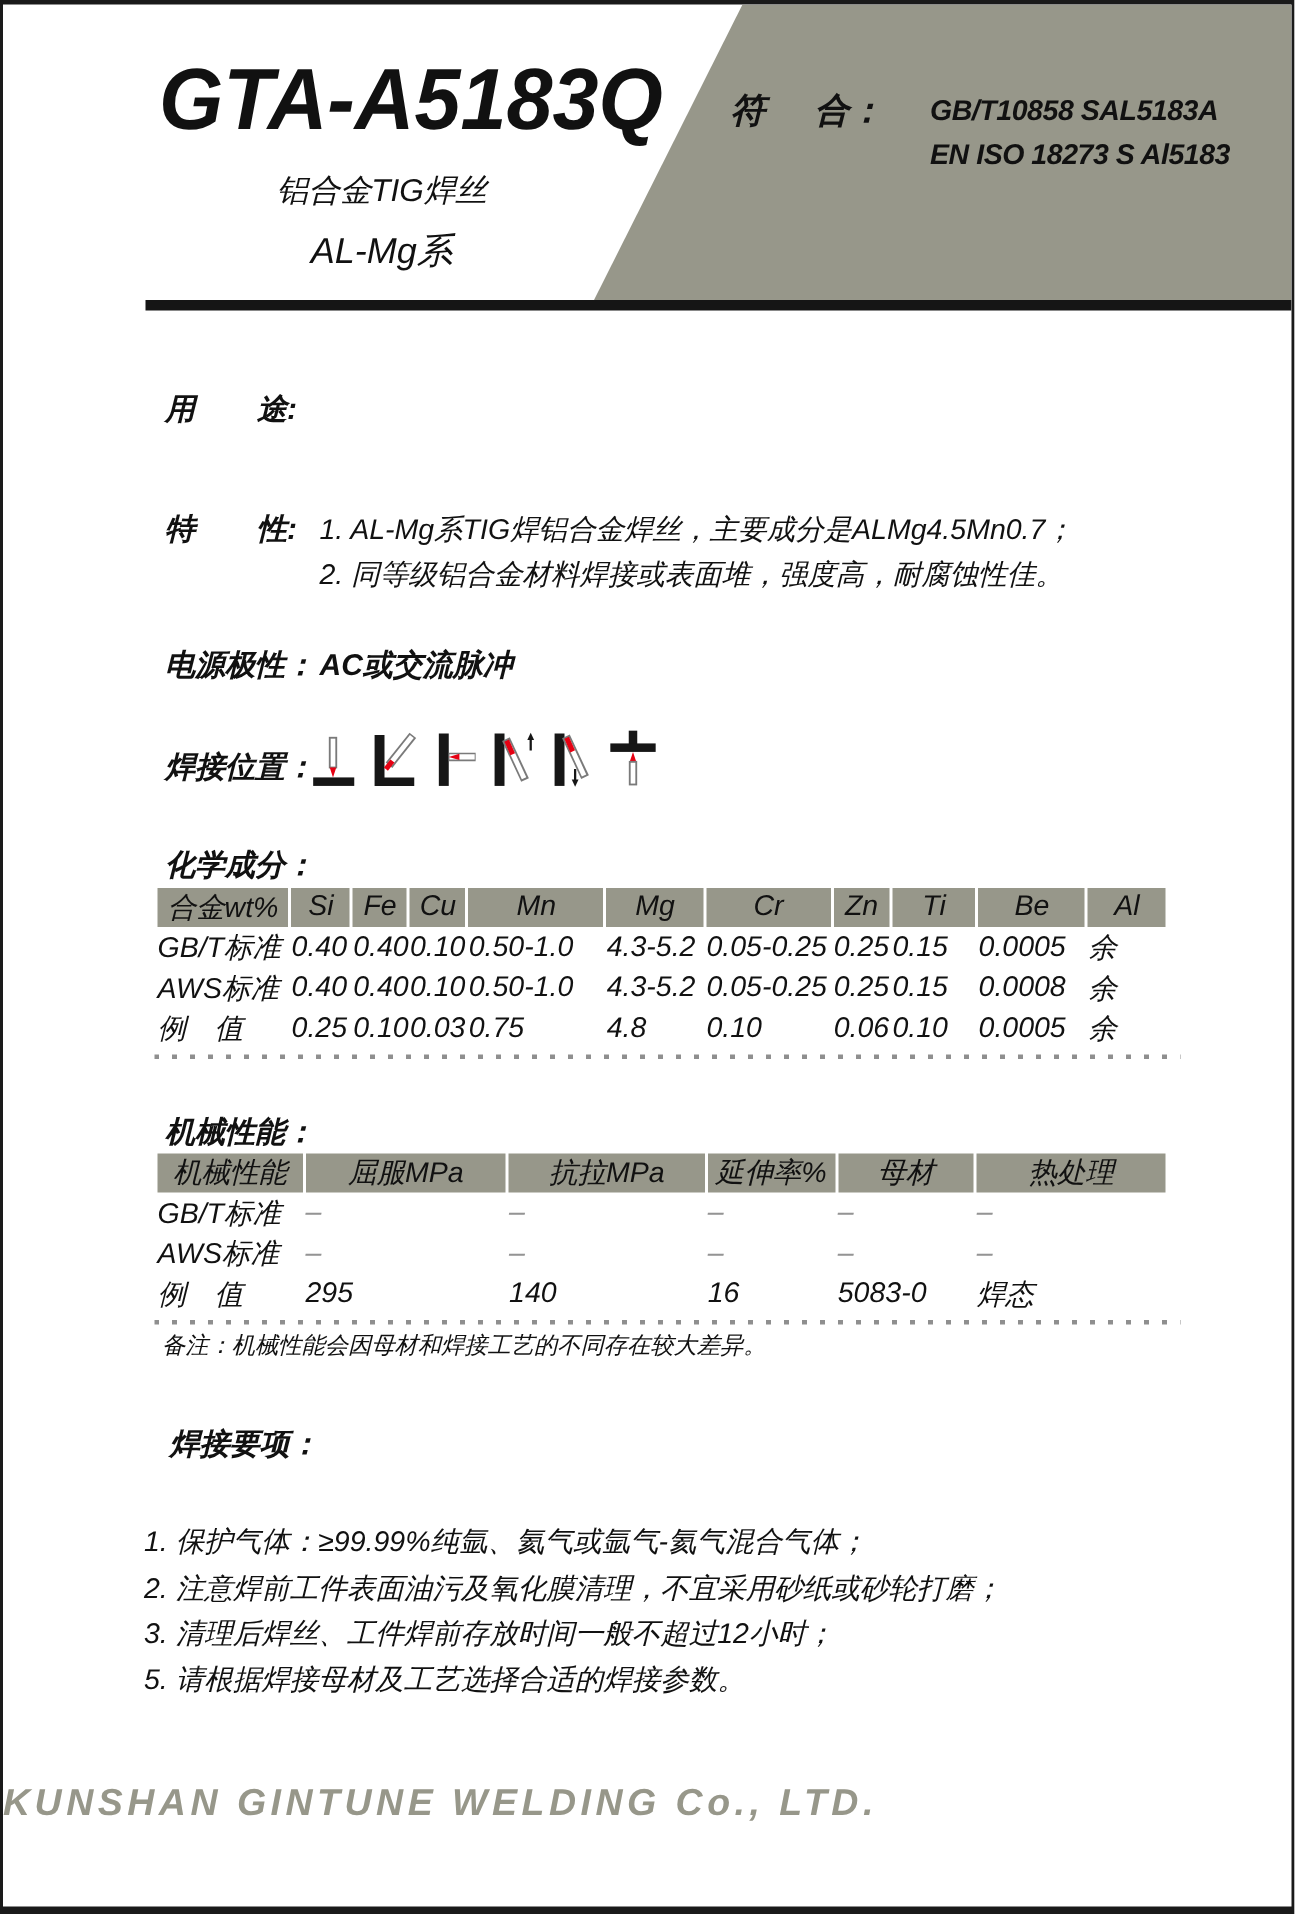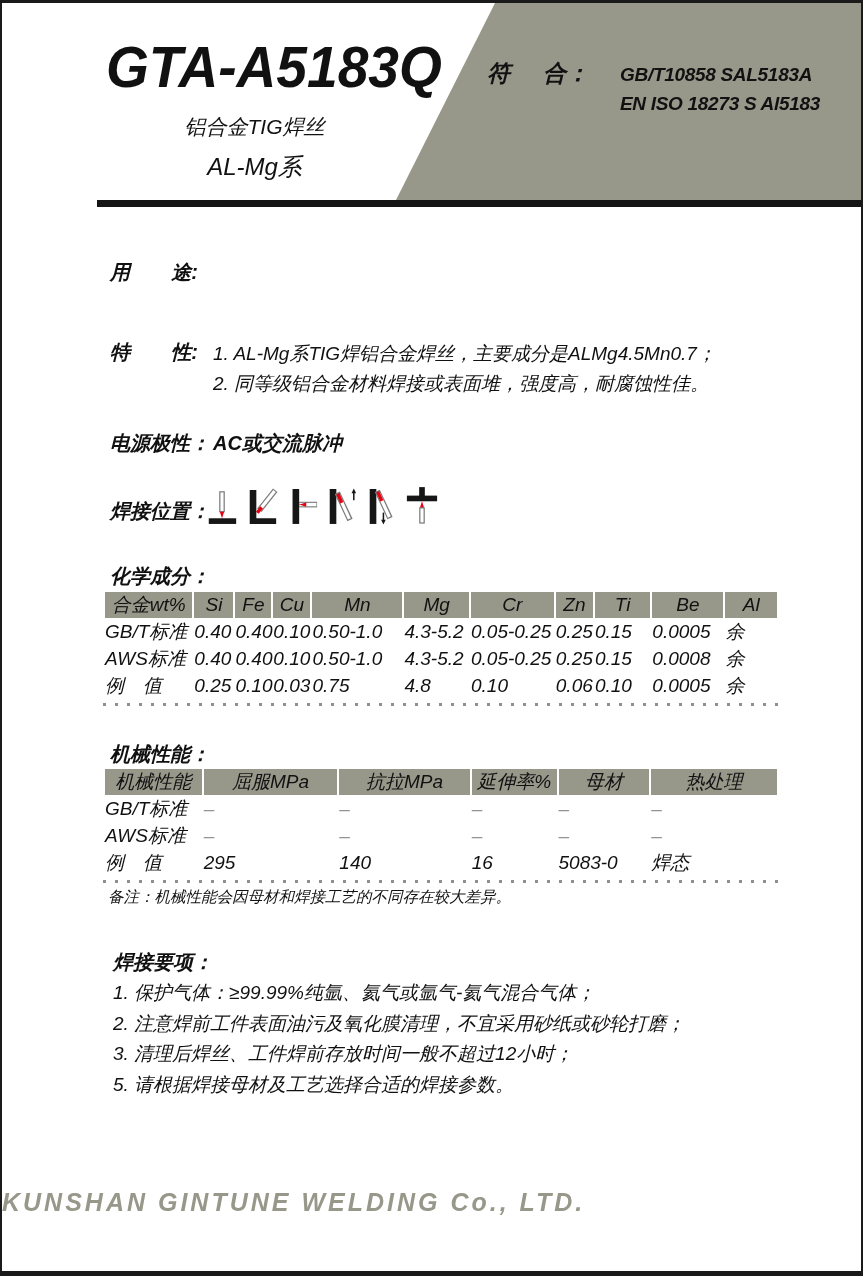--- a/index.html
+++ b/index.html
@@ -33,21 +33,21 @@
   
   .dtable{position:absolute;left:101px;width:676px;border-collapse:separate;border-spacing:2px 0;
     table-layout:fixed;font-size:19px;}
   .dtable th{background:var(--olive,#97978a);font-weight:normal;height:26px;padding:0;text-align:center;color:#111;}
   .dtable td{height:27px;text-align:left;padding:0;}
   .dtable td.rowlabel{font-size:19px;}
   .dtable td.muted{color:#949494;}
   .dotted{position:absolute;left:101px;width:684px;height:3px;
     background:repeating-linear-gradient(90deg,#8f8f8f 0 3px,transparent 3px 12px);}
   .note{position:absolute;left:106px;font-size:15.5px;}
-  .notes-list{position:absolute;left:111px;font-size:19px;line-height:30.5px;}
+  .notes-list{position:absolute;left:94px;font-size:19px;line-height:30.5px;margin-top:36px;}
   
   .footer-name{position:absolute;left:0;width:100%;top:1185px;font-size:25px;
     font-weight:bold;letter-spacing:3px;color:var(--olive,#97978a);white-space:nowrap;}
 </style>
 </head>
 <body>
 
 <div class="page" style="--olive: #97978a;">
 
   <div class="olive-shape"></div>

